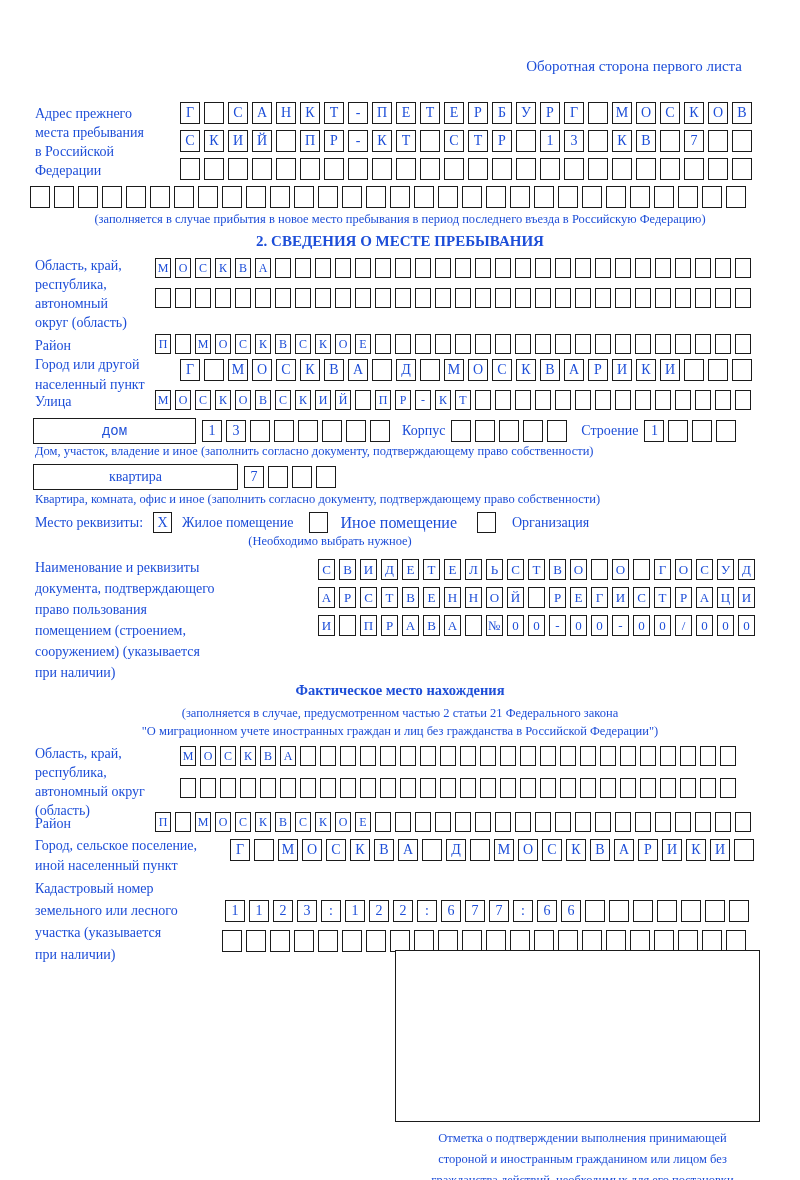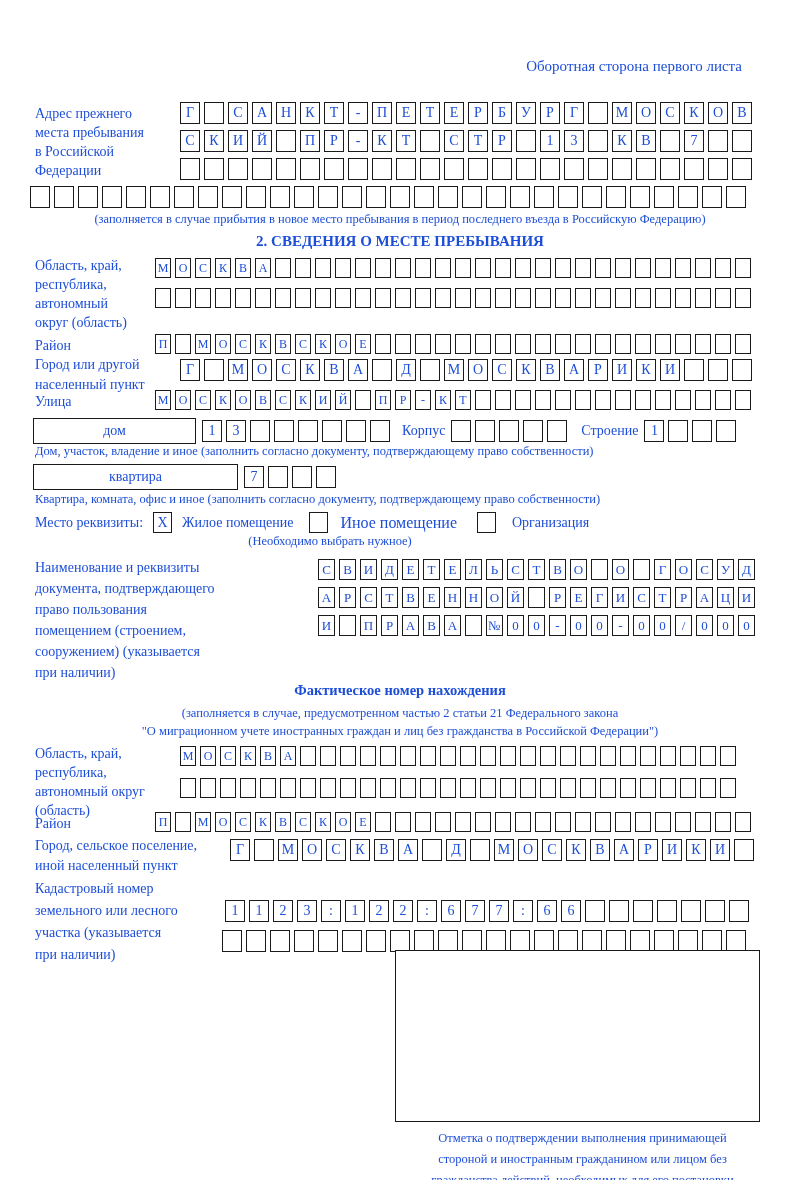--- a/index.html
+++ b/index.html
@@ -309,21 +309,21 @@
       <span class="cell"></span>
       <span class="cell"></span>
       <span class="cell"></span>
       <span class="cell"></span>
       <span class="cell"></span>
       <span class="cell"></span>
       <span class="cell"></span>
     </div>
 
   <div class="abs inline-row" style="left:33px;top:376px;">
-    <div class="wordbox" style="width:163px;height:26px;">дом</div>
+    <div class="wordbox" style="width:163px;height:26px;font-family:Liberation Mono, monospace;">дом</div>
     <div class="cr b" style="margin-left:6px;">
         <span class="cell">1</span>
         <span class="cell">3</span>
         <span class="cell"></span>
         <span class="cell"></span>
         <span class="cell"></span>
         <span class="cell"></span>
         <span class="cell"></span>
         <span class="cell"></span>
       </div>
@@ -436,21 +436,21 @@
       <span class="cell">0</span>
       <span class="cell">-</span>
       <span class="cell">0</span>
       <span class="cell">0</span>
       <span class="cell">/</span>
       <span class="cell">0</span>
       <span class="cell">0</span>
       <span class="cell">0</span>
     </div>
 
-  <div class="abs center bold" style="top:640px;font-size:14.5px;">Фактическое номер нахождения</div>
+  <div class="abs center bold" style="top:640px;font-size:14.5px;">Фактическое место нахождения</div>
   <div class="abs cap center" style="top:664px;">(заполняется в случае, предусмотренном частью 2 статьи 21 Федерального закона</div>
   <div class="abs cap center" style="top:682px;">"О миграционном учете иностранных граждан и лиц без гражданства в Российской Федерации")</div>
 
   <div class="abs lbl" style="left:35px;top:702px;">Область, край,
 республика,
 автономный округ
 (область)</div>
   <div class="abs cr s" style="left:180px;top:704px;">
       <span class="cell">М</span>
       <span class="cell">О</span>

